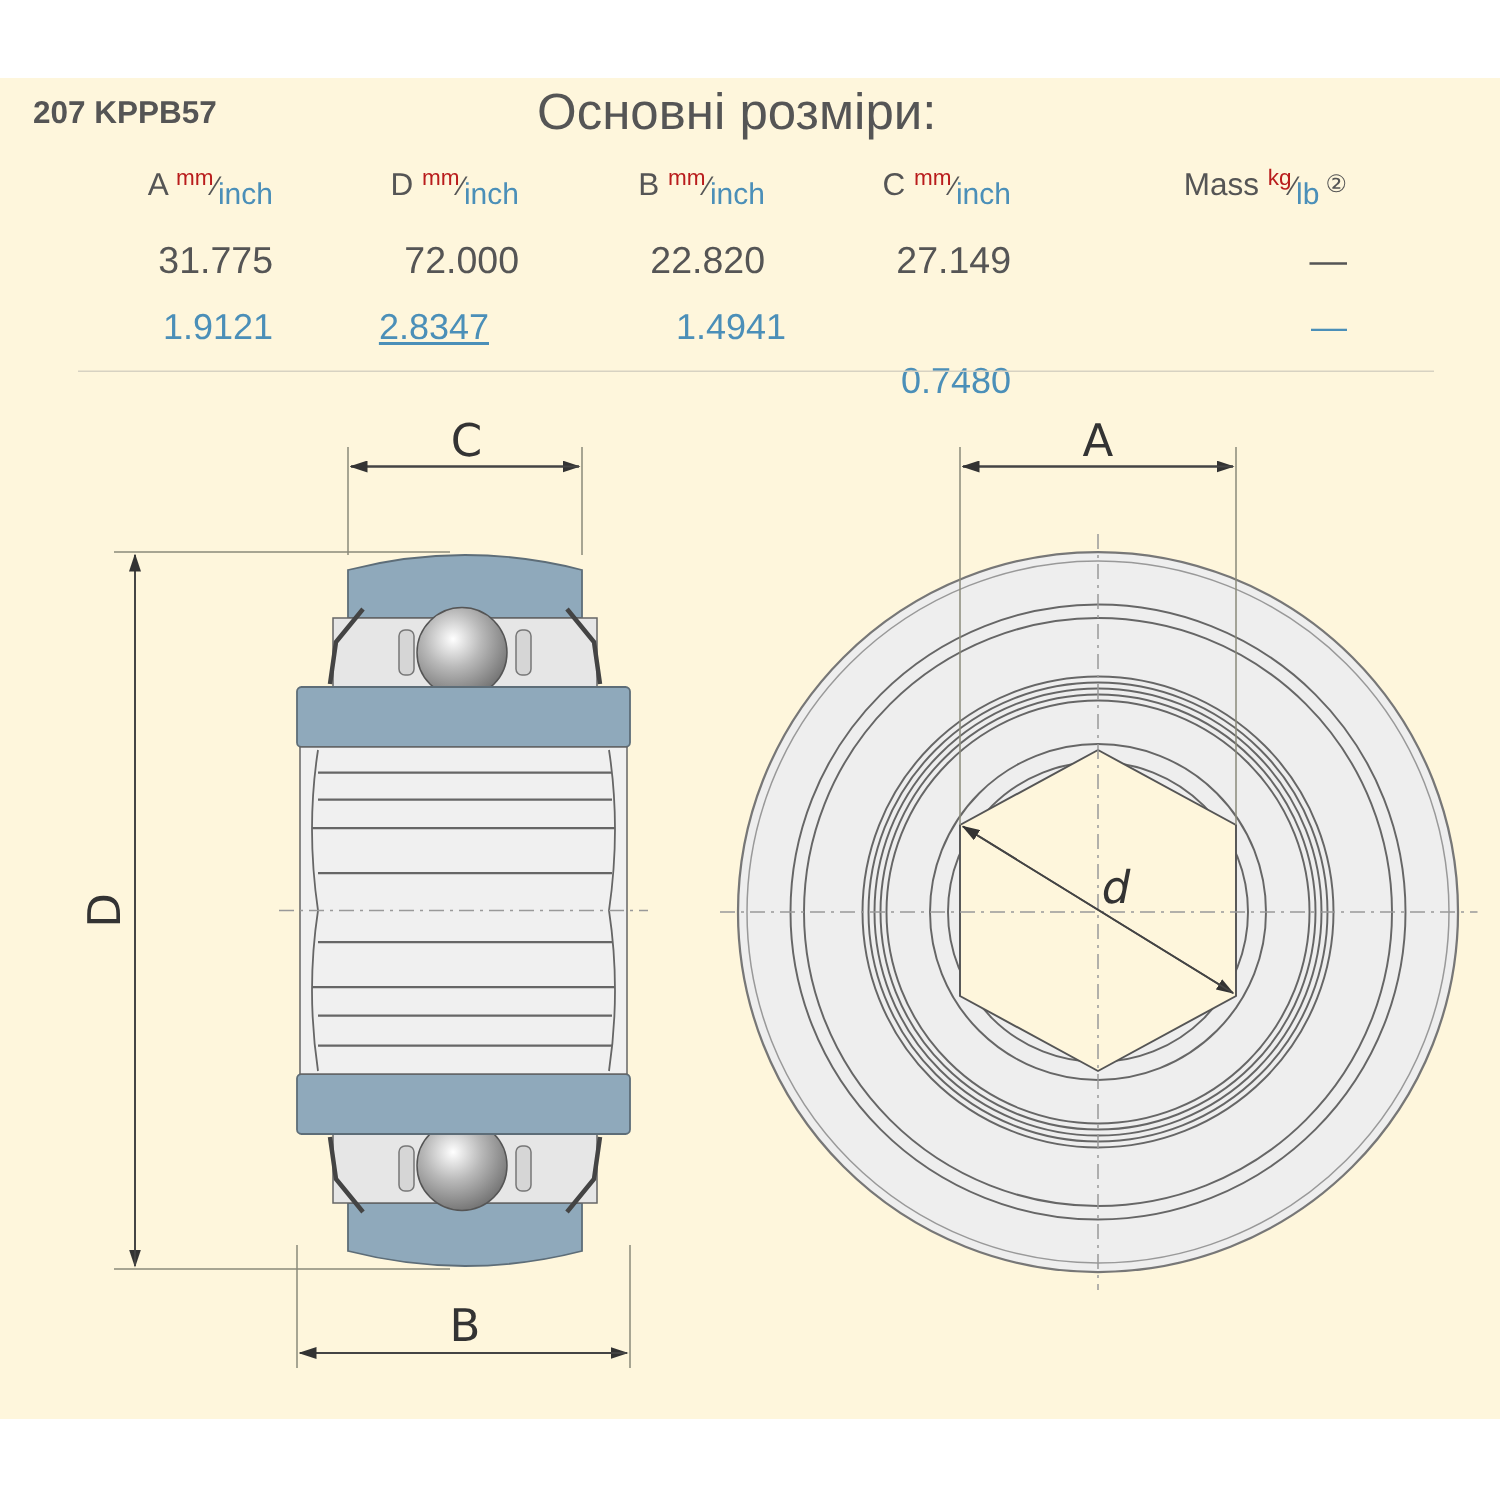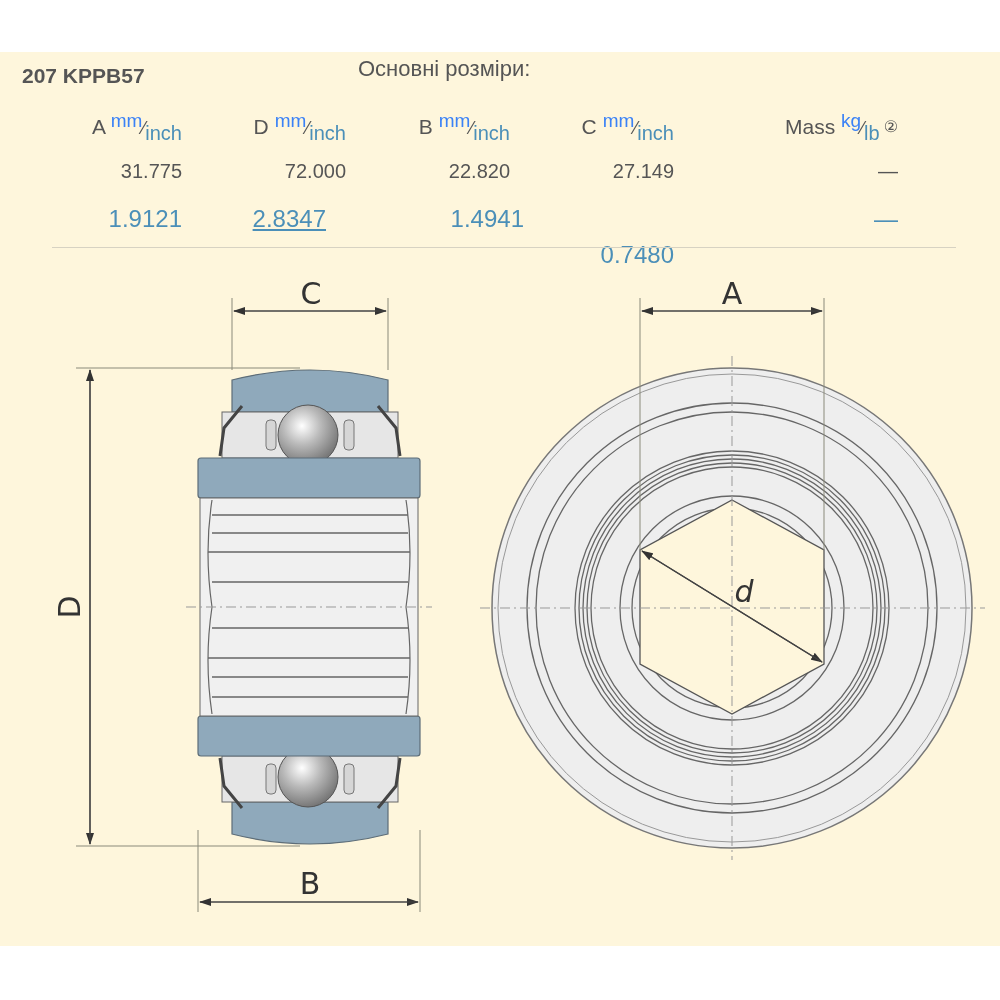--- a/index.html
+++ b/index.html
@@ -1,27 +1,27 @@
 <!DOCTYPE html>
 <html><head>
 <meta charset="utf-8">
 <style>
   html, body { margin:0; padding:0; background:#ffffff; }
   body { width:1000px; height:1000px; position:relative; overflow:hidden;
          font-family:"Liberation Sans", sans-serif; }
   .panel { position:absolute; left:0; top:52px; width:1000px; height:894px; background:#fef6dc; }
   .product { position:absolute; left:22px; top:64px; font-size:21px; font-weight:bold; color:#555555; }
-  .heading { position:absolute; left:358px; top:56px; font-size:22px; color:#555555; }
+  .heading { position:absolute; left:358px; top:56px; font-size:34px; color:#555555; }
   .col { position:absolute; text-align:right; }
   .hdr { top:110px; font-size:21px; color:#555555; white-space:nowrap; }
-  .hdr .sup { font-size:19px; vertical-align:7px; color:#3b82f6; }
+  .hdr .sup { font-size:15px; vertical-align:7px; color:#b91c1c; }
   .hdr .slash { font-size:18px; color:#555555; }
   .hdr .sub { font-size:20px; vertical-align:-6px; color:#4b8fb8; }
   .hdr .circ { font-size:16px; color:#555555; margin-left:4px; vertical-align:2px; }
-  .mm { top:160px; font-size:20px; color:#555555; }
+  .mm { top:160px; font-size:25px; color:#555555; }
   .inch { top:205px; font-size:24px; color:#4b8fb8; }
   .divider { position:absolute; left:52px; top:247px; width:904px; height:1px; background:#d7d2c2; }
   svg.draw { position:absolute; left:0; top:0; }
 </style>
 </head>
 <body>
 
 <div class="panel"></div>
 
 <div class="product">207 KPPB57</div>

